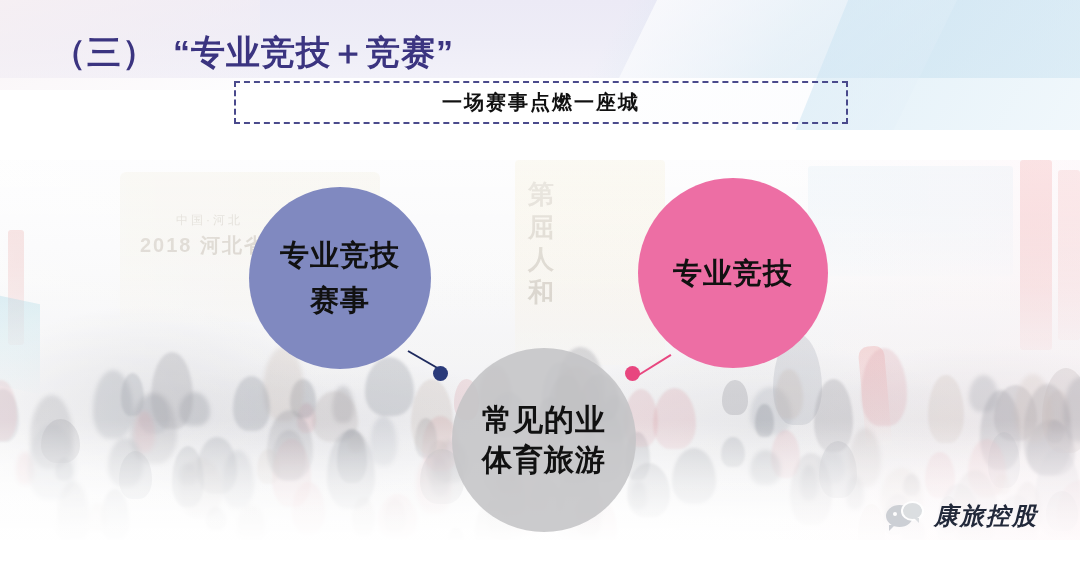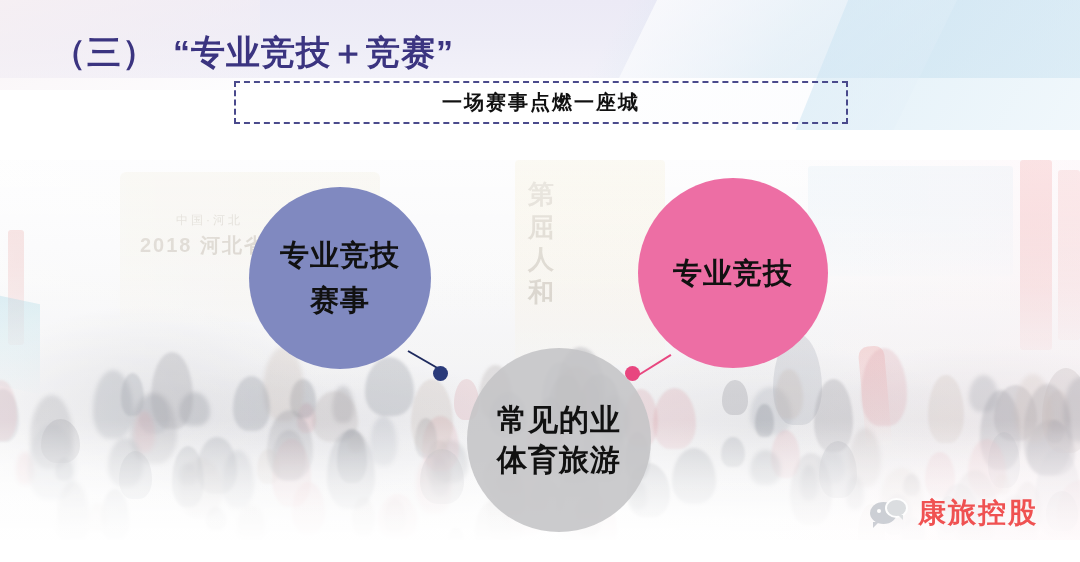--- a/index.html
+++ b/index.html
@@ -229,21 +229,21 @@
     left: 249px; top: 187px;
     width: 182px; height: 182px;
     background: #8089c0;
   }
   .circle-pink {
     left: 638px; top: 178px;
     width: 190px; height: 190px;
     background: #ed6ea4;
   }
   .circle-gray {
-    left: 467px; top: 348px;
+    left: 452px; top: 348px;
     width: 184px; height: 184px;
     background: rgba(196,196,198,0.88);
   }
   .circle-label {
     font-size: 29px;
     font-weight: bold;
     color: #111111;
     line-height: 1.55;
     letter-spacing: 1px;
   }
@@ -308,24 +308,25 @@
     border-right: 5px solid #d9dcdf;
     border-bottom: 5px solid transparent;
   }
   .wechat-icon .d1, .wechat-icon .d2 {
     position: absolute; width: 4px; height: 4px; border-radius: 50%;
     background: #ffffff;
   }
   .wechat-icon .d1 { left: 7px; top: 11px; }
   .wechat-icon .d2 { left: 16px; top: 11px; }
   .wm-text {
-    font-size: 28px;
+    font-size: 24px;
     font-weight: bold;
-    color: #ef4444;
+    color: #0f172a;
     letter-spacing: 2px;
+    font-style: italic;
   }
 </style>
 </head>
 <body>
 
 <div class="slide">
 
   <div class="header-band">
     <div class="header-diag-c"></div>
     <div class="header-diag-a"></div>

